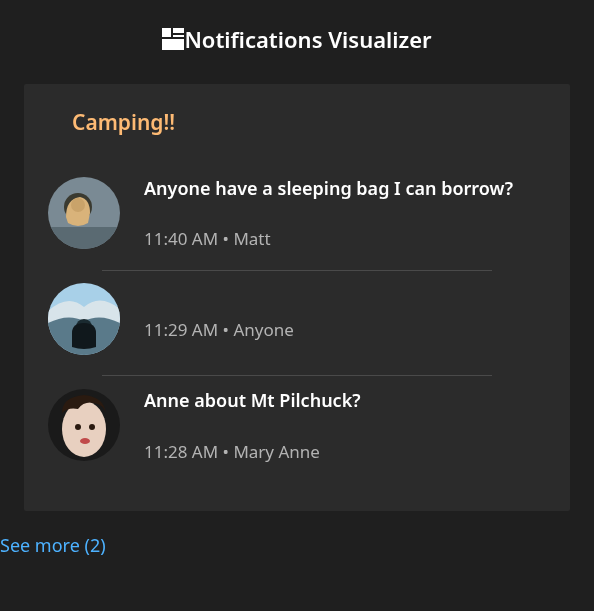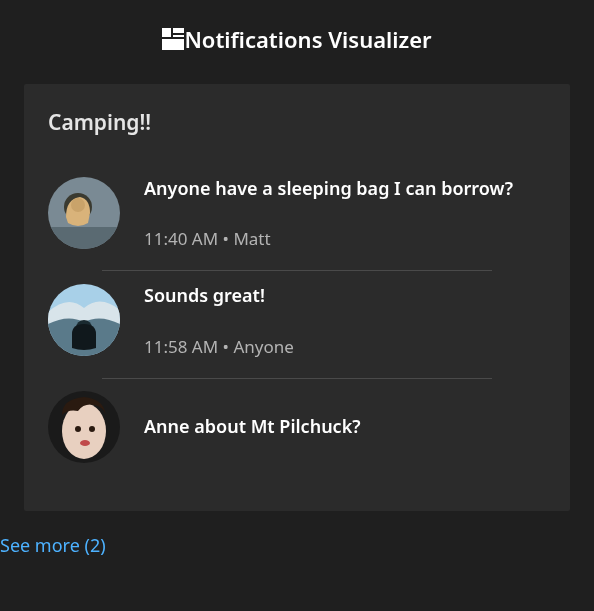--- a/index.html
+++ b/index.html
@@ -33,22 +33,23 @@
     }
     .card {
       background: #2b2b2b;
       margin: 6px 24px 0 24px;
       border-radius: 2px;
       padding: 24px 24px 28px 24px;
     }
     .card-title {
       font-size: 21px;
       font-weight: 600;
-      color: #e5e5e5;
+      color: #fdba74;
       margin-bottom: 28px;
+      margin-left: 24px;
     }
     .msg-list {
       display: flex;
       flex-direction: column;
     }
     .msg-item {
       display: flex;
       align-items: center;
       gap: 24px;
       padding: 12px 0 20px 0;
@@ -139,23 +140,22 @@
       <div class="avatar">
         <svg viewBox="0 0 72 72" width="72" height="72">
           <rect width="72" height="72" fill="#a8d0e8"></rect>
           <path d="M0 28 Q20 10 36 24 Q52 10 72 26 L72 40 L0 40 Z" fill="#d8e4ea"></path>
           <path d="M0 40 Q20 30 36 38 Q52 30 72 40 L72 72 L0 72 Z" fill="#5a7a8a"></path>
           <circle cx="36" cy="44" r="8" fill="#1a2a30"></circle>
           <path d="M24 50 Q24 40 36 40 Q48 40 48 50 L48 64 Q36 68 24 64 Z" fill="#10181c"></path>
         </svg>
       </div>
       <div class="msg-body">
-        <div class="msg-title">Sounds great!</div>
         <div class="msg-meta">
-          <span>11:58 AM</span>
+          <span>11:29 AM</span>
           <span> • </span>
           <span>Anyone</span>
         </div>
       </div>
     </div>
 
     <div class="divider"></div>
 
     <div class="msg-item">
       <div class="avatar">
@@ -163,19 +163,24 @@
           <rect width="72" height="72" fill="#1a1a1a"></rect>
           <ellipse cx="36" cy="40" rx="22" ry="28" fill="#e8d0c0"></ellipse>
           <path d="M14 24 Q14 8 36 6 Q58 8 58 28 Q58 16 46 14 Q36 12 30 20 Q20 18 14 24 Z" fill="#2a1a10"></path>
           <circle cx="30" cy="38" r="3" fill="#2a1a10"></circle>
           <circle cx="44" cy="38" r="3" fill="#2a1a10"></circle>
           <ellipse cx="37" cy="52" rx="5" ry="3" fill="#c04a4a"></ellipse>
         </svg>
       </div>
       <div class="msg-body">
         <div class="msg-title">Anne about Mt Pilchuck?</div>
+        <div class="msg-meta">
+          <span>11:28 AM</span>
+          <span> • </span>
+          <span>Mary Anne</span>
+        </div>
       </div>
     </div>
 
   </div>
 </div>
 
 <a class="see-more">See more (2)</a>
 
 </body></html>

